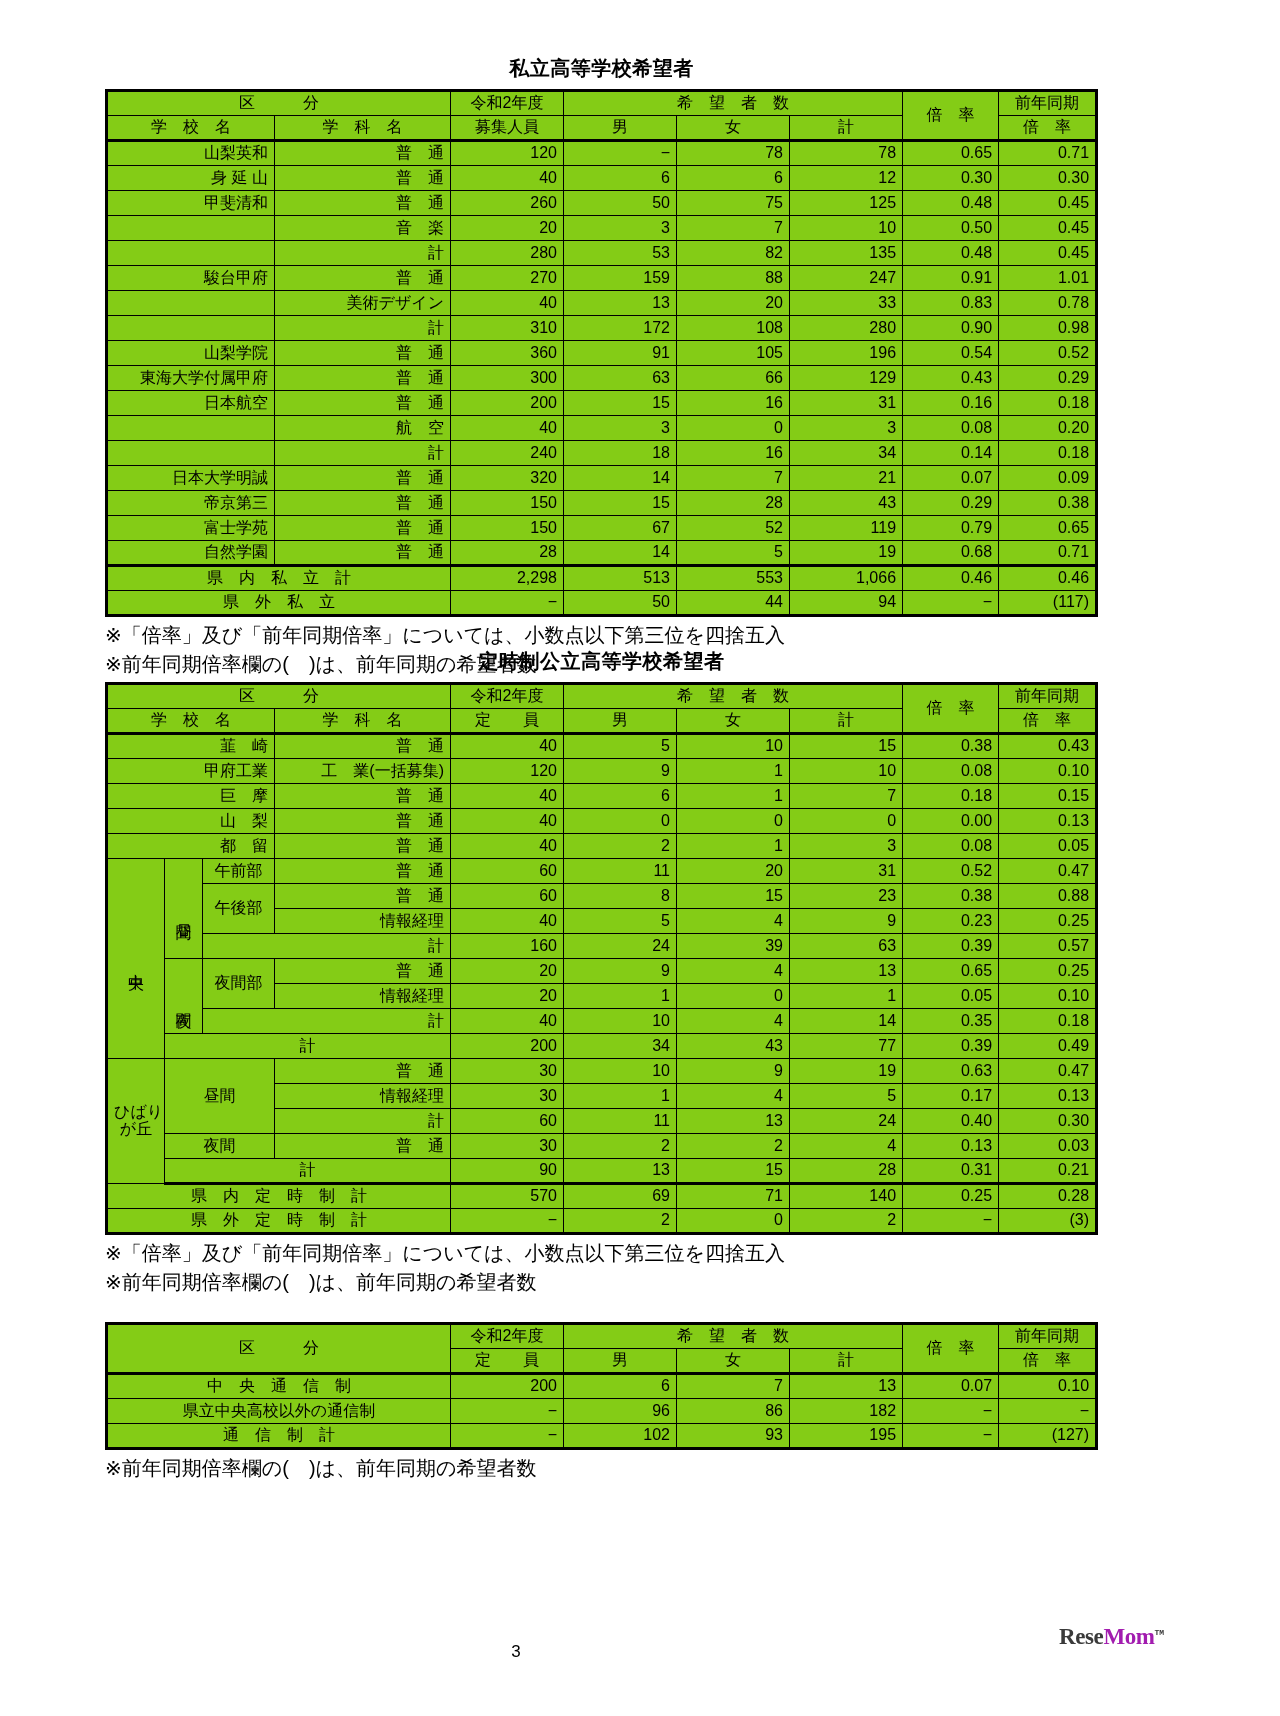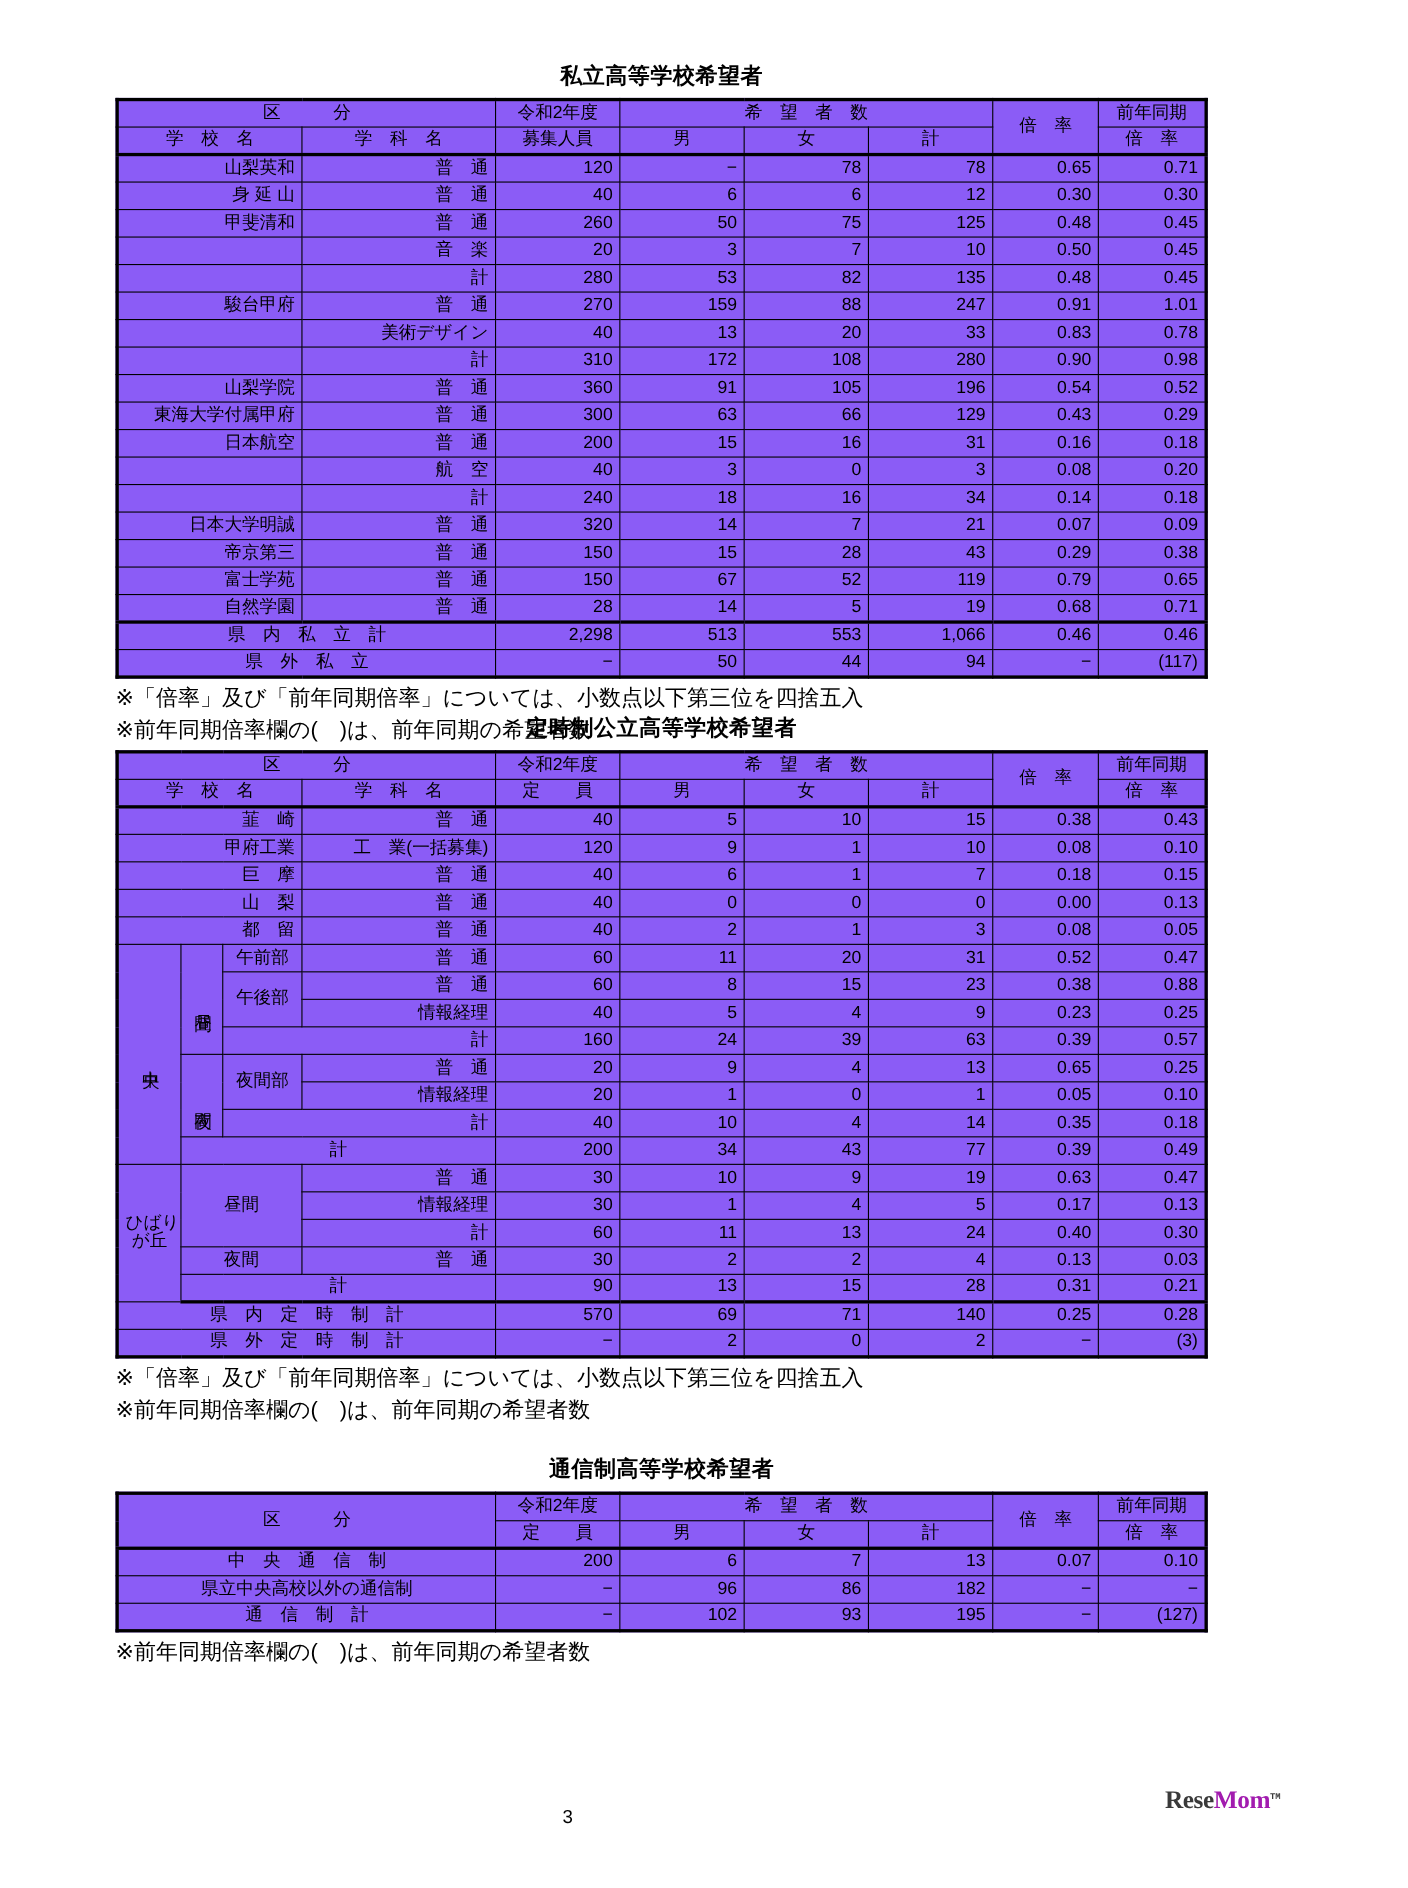--- a/index.html
+++ b/index.html
@@ -29,21 +29,21 @@
     font-size: 20px;
     font-weight: bold;
     letter-spacing: 0.5px;
     margin-bottom: 7px;
   }
 
   table.grid {
     border-collapse: collapse;
     table-layout: fixed;
     width: 980px;
-    background: #8b5cf6;
+    background: #84cc16;
   }
   table.grid td, table.grid th {
     border: 1px solid #000;
     font-weight: normal;
     font-size: 16px;
     height: 25px;
     padding: 0 6px;
     box-sizing: border-box;
     line-height: 1.05;
     vertical-align: middle;
@@ -592,21 +592,20 @@
           </tr>
         </tbody>
     </table>
     <div class="notes">
       <div>※「倍率」及び「前年同期倍率」については、小数点以下第三位を四捨五入</div>
       <div>※前年同期倍率欄の(　)は、前年同期の希望者数</div>
     </div>
   </div>
 
   <div class="section" style="left:105px; top:1322px;">
-    <div class="tbl-title">通信制高等学校希望者</div>
     <table class="grid">
       <colgroup>
         <col class="c-kubun3">
         <col class="c-quota">
           <col class="c-m">
           <col class="c-f">
           <col class="c-t">
         <col class="c-rate">
           <col class="c-prev">
       </colgroup>

